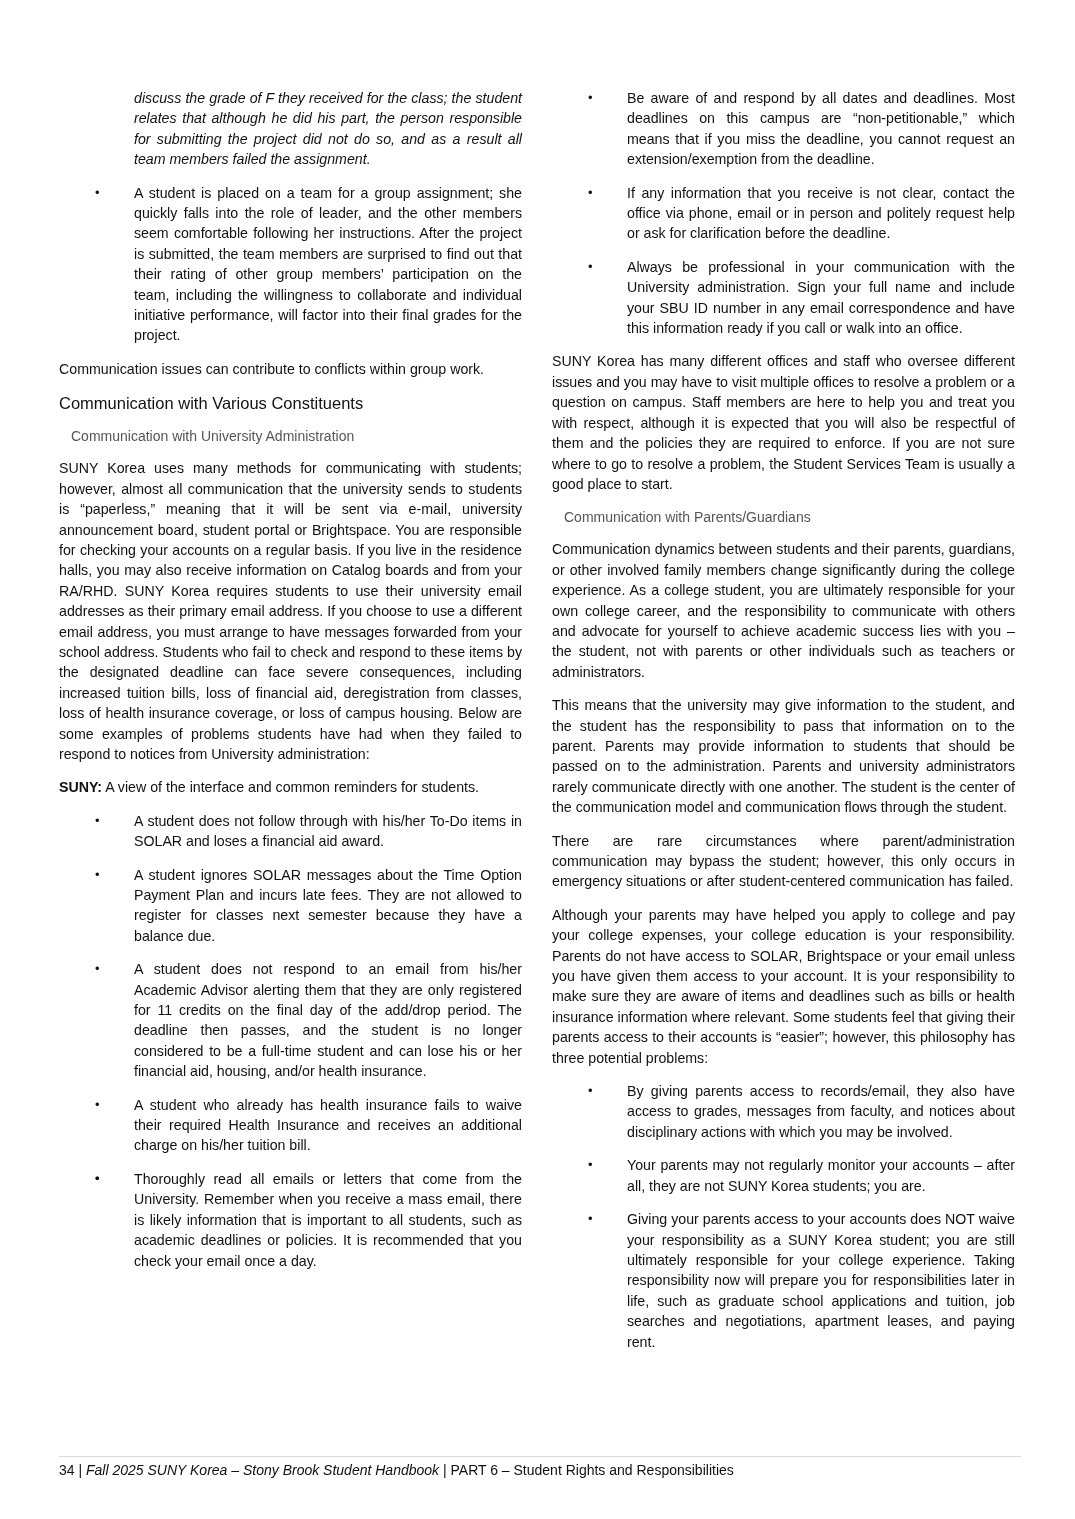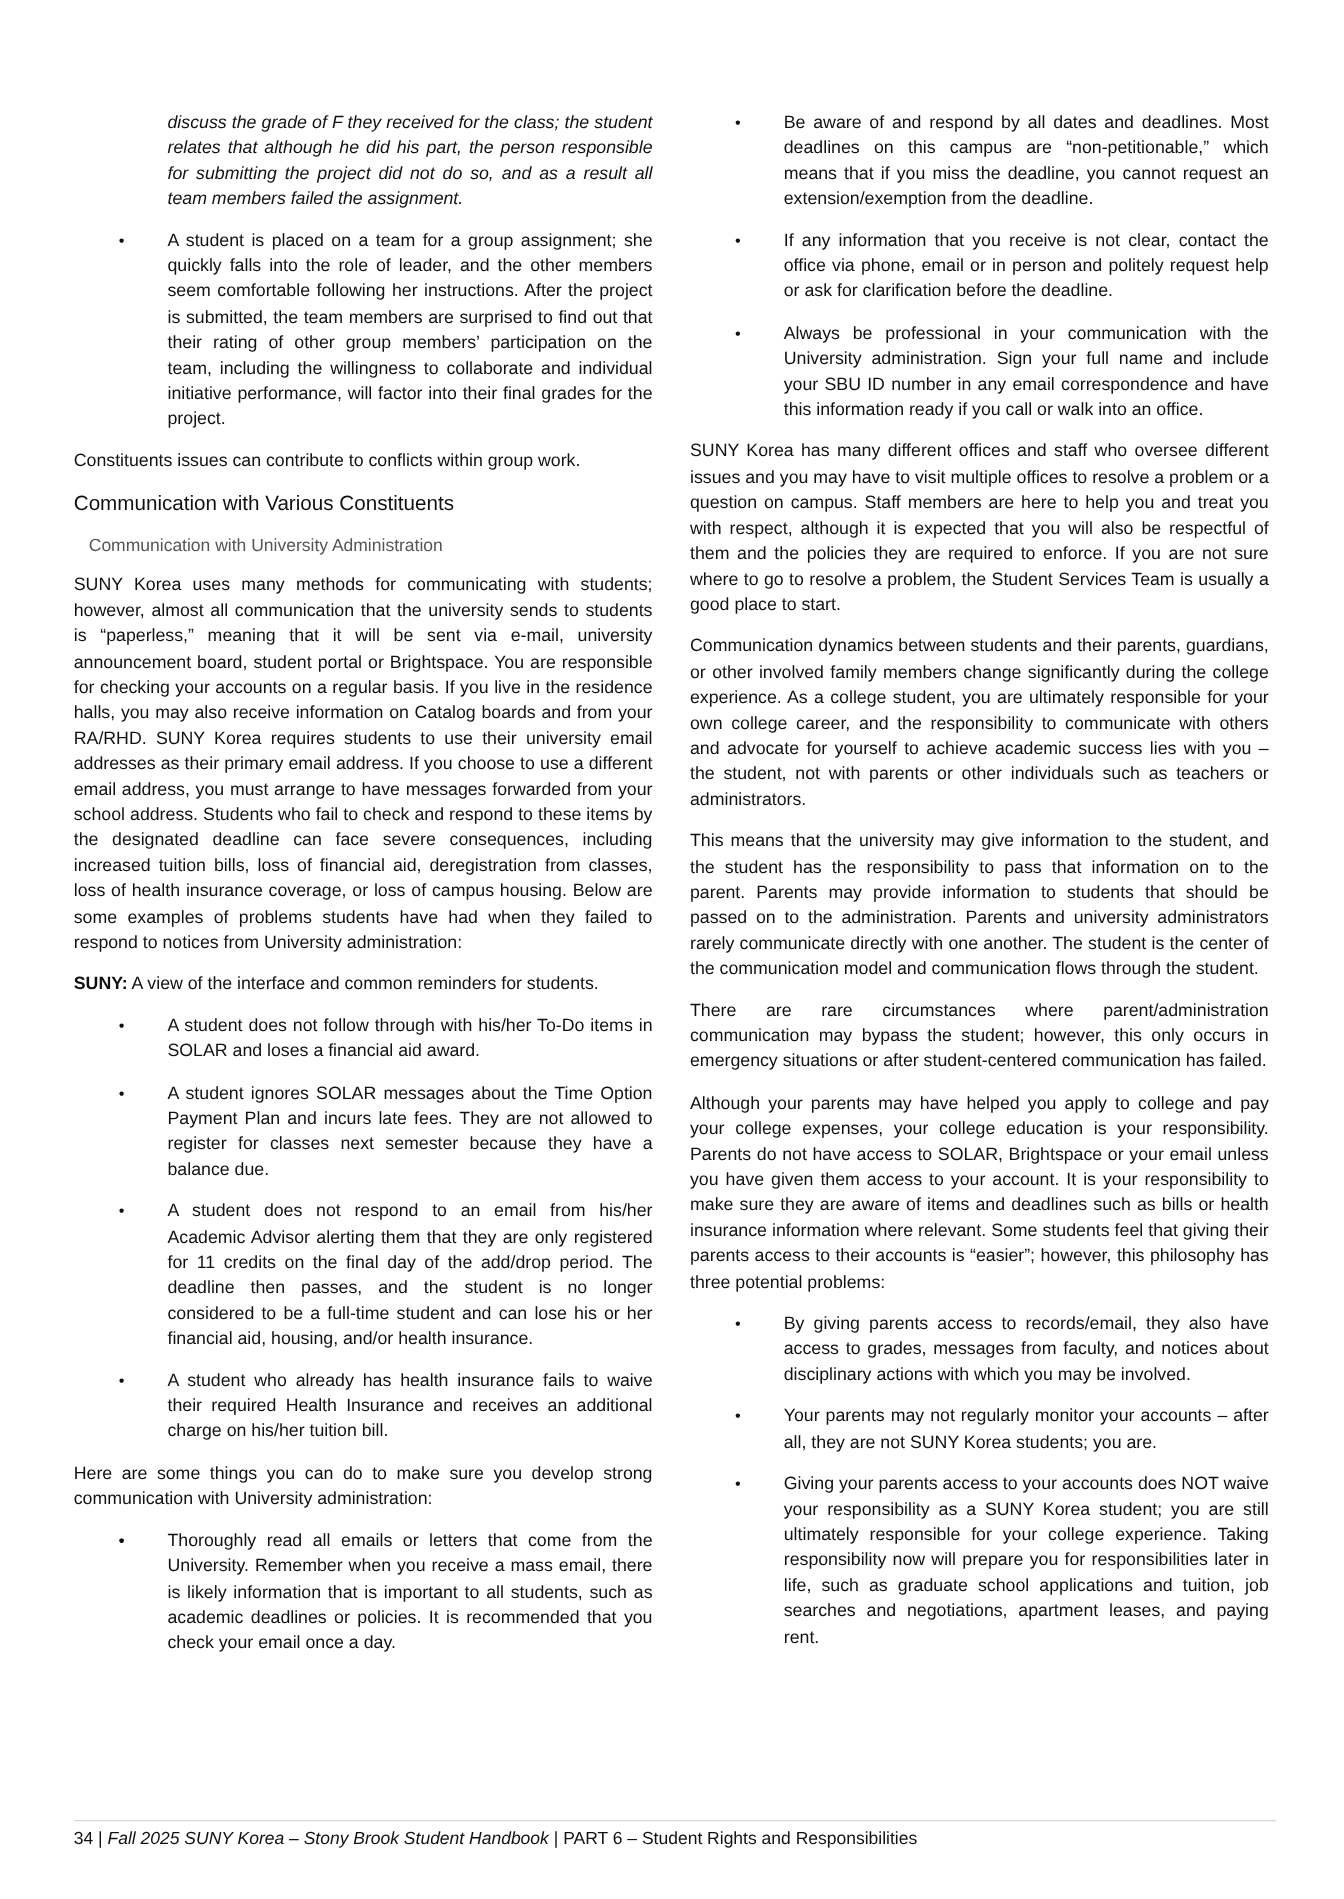--- a/index.html
+++ b/index.html
@@ -34,45 +34,45 @@
     .footer .it { font-style: italic; text-align: right; }
   </style>
 </head>
 <body>
 
 <div class="col col-left">
   <p class="cont">discuss the grade of F they received for the class; the student relates that although he did his part, the person responsible for submitting the project did not do so, and as a result all team members failed the assignment.</p>
   <ul class="bullets">
     <li><span class="bullet">•</span><span>A student is placed on a team for a group assignment; she quickly falls into the role of leader, and the other members seem comfortable following her instructions. After the project is submitted, the team members are surprised to find out that their rating of other group members’ participation on the team, including the willingness to collaborate and individual initiative performance, will factor into their final grades for the project.</span></li>
   </ul>
-  <p>Constituents issues can contribute to conflicts within group work.</p>
+  <p>Communication issues can contribute to conflicts within group work.</p>
   <div class="h2">Communication with Various Constituents</div>
   <div class="h3">Communication with University Administration</div>
   <p>SUNY Korea uses many methods for communicating with students; however, almost all communication that the university sends to students is “paperless,” meaning that it will be sent via e-mail, university announcement board, student portal or Brightspace. You are responsible for checking your accounts on a regular basis. If you live in the residence halls, you may also receive information on Catalog boards and from your RA/RHD. SUNY Korea requires students to use their university email addresses as their primary email address. If you choose to use a different email address, you must arrange to have messages forwarded from your school address. Students who fail to check and respond to these items by the designated deadline can face severe consequences, including increased tuition bills, loss of financial aid, deregistration from classes, loss of health insurance coverage, or loss of campus housing. Below are some examples of problems students have had when they failed to respond to notices from University administration:</p>
   <p><b>SUNY:</b><span> A view of the interface and common reminders for students.</span></p>
   <ul class="bullets">
     <li><span class="bullet">•</span><span>A student does not follow through with his/her To-Do items in SOLAR and loses a financial aid award.</span></li>
     <li><span class="bullet">•</span><span>A student ignores SOLAR messages about the Time Option Payment Plan and incurs late fees. They are not allowed to register for classes next semester because they have a balance due.</span></li>
     <li><span class="bullet">•</span><span>A student does not respond to an email from his/her Academic Advisor alerting them that they are only registered for 11 credits on the final day of the add/drop period. The deadline then passes, and the student is no longer considered to be a full-time student and can lose his or her financial aid, housing, and/or health insurance.</span></li>
     <li><span class="bullet">•</span><span>A student who already has health insurance fails to waive their required Health Insurance and receives an additional charge on his/her tuition bill.</span></li>
   </ul>
-  <p>Here are some things you can do to make sure you develop strong communication with University administration:</p>
   <ul class="bullets">
     <li><span class="bullet">•</span></li>
     <li><span class="bullet">•</span><span>Thoroughly read all emails or letters that come from the University. Remember when you receive a mass email, there is likely information that is important to all students, such as academic deadlines or policies. It is recommended that you check your email once a day.</span></li>
   </ul>
 </div>
 
 <div class="col col-right">
   <ul class="bullets">
     <li><span class="bullet">•</span><span>Be aware of and respond by all dates and deadlines. Most deadlines on this campus are “non-petitionable,” which means that if you miss the deadline, you cannot request an extension/exemption from the deadline.</span></li>
     <li><span class="bullet">•</span><span>If any information that you receive is not clear, contact the office via phone, email or in person and politely request help or ask for clarification before the deadline.</span></li>
     <li><span class="bullet">•</span><span>Always be professional in your communication with the University administration. Sign your full name and include your SBU ID number in any email correspondence and have this information ready if you call or walk into an office.</span></li>
   </ul>
   <p>SUNY Korea has many different offices and staff who oversee different issues and you may have to visit multiple offices to resolve a problem or a question on campus. Staff members are here to help you and treat you with respect, although it is expected that you will also be respectful of them and the policies they are required to enforce. If you are not sure where to go to resolve a problem, the Student Services Team is usually a good place to start.</p>
+  <div class="h3">Communication with Parents/Guardians</div>
   <p>Communication dynamics between students and their parents, guardians, or other involved family members change significantly during the college experience. As a college student, you are ultimately responsible for your own college career, and the responsibility to communicate with others and advocate for yourself to achieve academic success lies with you – the student, not with parents or other individuals such as teachers or administrators.</p>
   <p>This means that the university may give information to the student, and the student has the responsibility to pass that information on to the parent. Parents may provide information to students that should be passed on to the administration. Parents and university administrators rarely communicate directly with one another. The student is the center of the communication model and communication flows through the student.</p>
   <p>There are rare circumstances where parent/administration communication may bypass the student; however, this only occurs in emergency situations or after student-centered communication has failed.</p>
   <p>Although your parents may have helped you apply to college and pay your college expenses, your college education is your responsibility. Parents do not have access to SOLAR, Brightspace or your email unless you have given them access to your account. It is your responsibility to make sure they are aware of items and deadlines such as bills or health insurance information where relevant. Some students feel that giving their parents access to their accounts is “easier”; however, this philosophy has three potential problems:</p>
   <ul class="bullets">
     <li><span class="bullet">•</span><span>By giving parents access to records/email, they also have access to grades, messages from faculty, and notices about disciplinary actions with which you may be involved.</span></li>
     <li><span class="bullet">•</span><span>Your parents may not regularly monitor your accounts – after all, they are not SUNY Korea students; you are.</span></li>
     <li><span class="bullet">•</span><span>Giving your parents access to your accounts does NOT waive your responsibility as a SUNY Korea student; you are still ultimately responsible for your college experience. Taking responsibility now will prepare you for responsibilities later in life, such as graduate school applications and tuition, job searches and negotiations, apartment leases, and paying rent.</span></li>
   </ul>
 </div>

